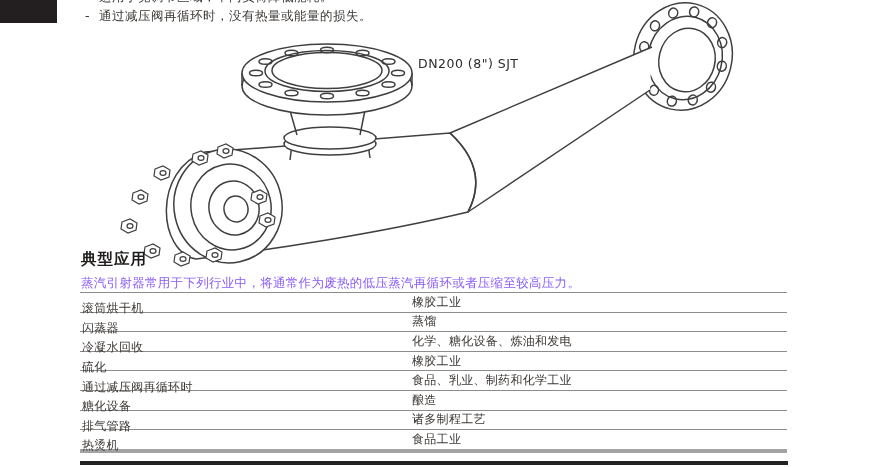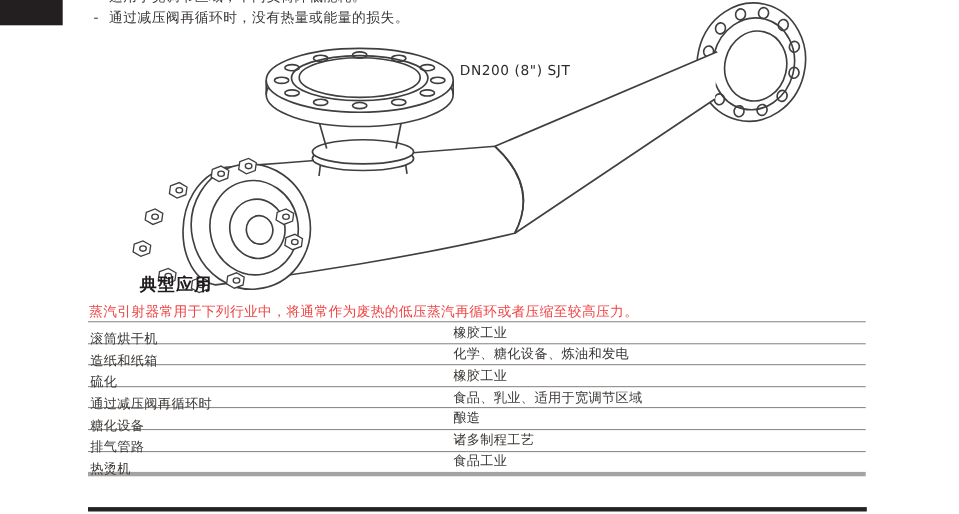--- a/index.html
+++ b/index.html
@@ -7,22 +7,22 @@
         font-family:"DejaVu Sans","Liberation Sans",sans-serif;color:#333;}
   .black-tab{position:absolute;left:0;top:0;width:57px;height:23px;background:#231f20;}
   .bullet-line{position:absolute;display:flex;font-size:12.5px;color:#3a3633;letter-spacing:0.5px;white-space:nowrap;}
   .bullet-line .marker{width:14px;}
   .bullet-1{left:85px;top:-11px;}
   .bullet-2{left:85px;top:8px;}
   .diagram{position:absolute;left:100px;top:0;width:680px;height:270px;}
   .diagram svg{display:block;width:680px;height:270px;}
   .diagram path,.diagram ellipse,.diagram line,.diagram circle{vector-effect:non-scaling-stroke;}
   .drawing-label{position:absolute;left:418px;top:56px;font-size:12.5px;color:#2e2b29;letter-spacing:0.5px;white-space:nowrap;}
-  .section-title{position:absolute;left:81px;top:249px;font-size:15.5px;font-weight:bold;color:#1f1c1b;letter-spacing:1px;margin-left:46px;}
-  .section-intro{position:absolute;left:81px;top:275px;font-size:12.5px;color:#ef4444;letter-spacing:0.3px;white-space:nowrap;}
+  .section-title{position:absolute;left:81px;top:249px;font-size:15.5px;font-weight:bold;color:#1f1c1b;letter-spacing:1px;}
+  .section-intro{position:absolute;left:81px;top:275px;font-size:12.5px;color:#8b5cf6;letter-spacing:0.3px;white-space:nowrap;}
   .apps-table{position:absolute;left:80px;top:292px;width:707px;}
   .apps-row{display:flex;align-items:center;height:18.6px;border-top:1px solid #8c8c8c;
             font-size:12px;color:#3b3734;letter-spacing:0.3px;}
   .apps-row:last-child{border-bottom:4px solid #a3a3a3;}
   .apps-col-app{flex:0 0 330px;padding-left:2px;white-space:nowrap;overflow:hidden;margin-top:13px;}
   .apps-col-ind{flex:1;white-space:nowrap;overflow:hidden;}
   .bottom-rule{position:absolute;left:80px;top:461px;width:708px;height:3.5px;background:#232323;}
 </style>
 </head>
 <body>
@@ -139,30 +139,34 @@
 
   <div class="section-title">典型应用</div>
   <div class="section-intro">蒸汽引射器常用于下列行业中，将通常作为废热的低压蒸汽再循环或者压缩至较高压力。</div>
 
   <div class="apps-table">
     <div class="apps-row">
       <div class="apps-col-app">滚筒烘干机</div>
       <div class="apps-col-ind">橡胶工业</div>
     </div>
     <div class="apps-row">
-      <div class="apps-col-app">造纸和纸箱</div>
+      <div class="apps-col-app">闪蒸器</div>
+      <div class="apps-col-ind">蒸馏</div>
+    </div>
+    <div class="apps-row">
+      <div class="apps-col-app">冷凝水回收</div>
       <div class="apps-col-ind">化学、糖化设备、炼油和发电</div>
     </div>
     <div class="apps-row">
       <div class="apps-col-app">硫化</div>
       <div class="apps-col-ind">橡胶工业</div>
     </div>
     <div class="apps-row">
       <div class="apps-col-app">通过减压阀再循环时</div>
-      <div class="apps-col-ind">食品、乳业、适用于宽调节区域</div>
+      <div class="apps-col-ind">食品、乳业、制药和化学工业</div>
     </div>
     <div class="apps-row">
       <div class="apps-col-app">糖化设备</div>
       <div class="apps-col-ind">酿造</div>
     </div>
     <div class="apps-row">
       <div class="apps-col-app">排气管路</div>
       <div class="apps-col-ind">诸多制程工艺</div>
     </div>
     <div class="apps-row">

